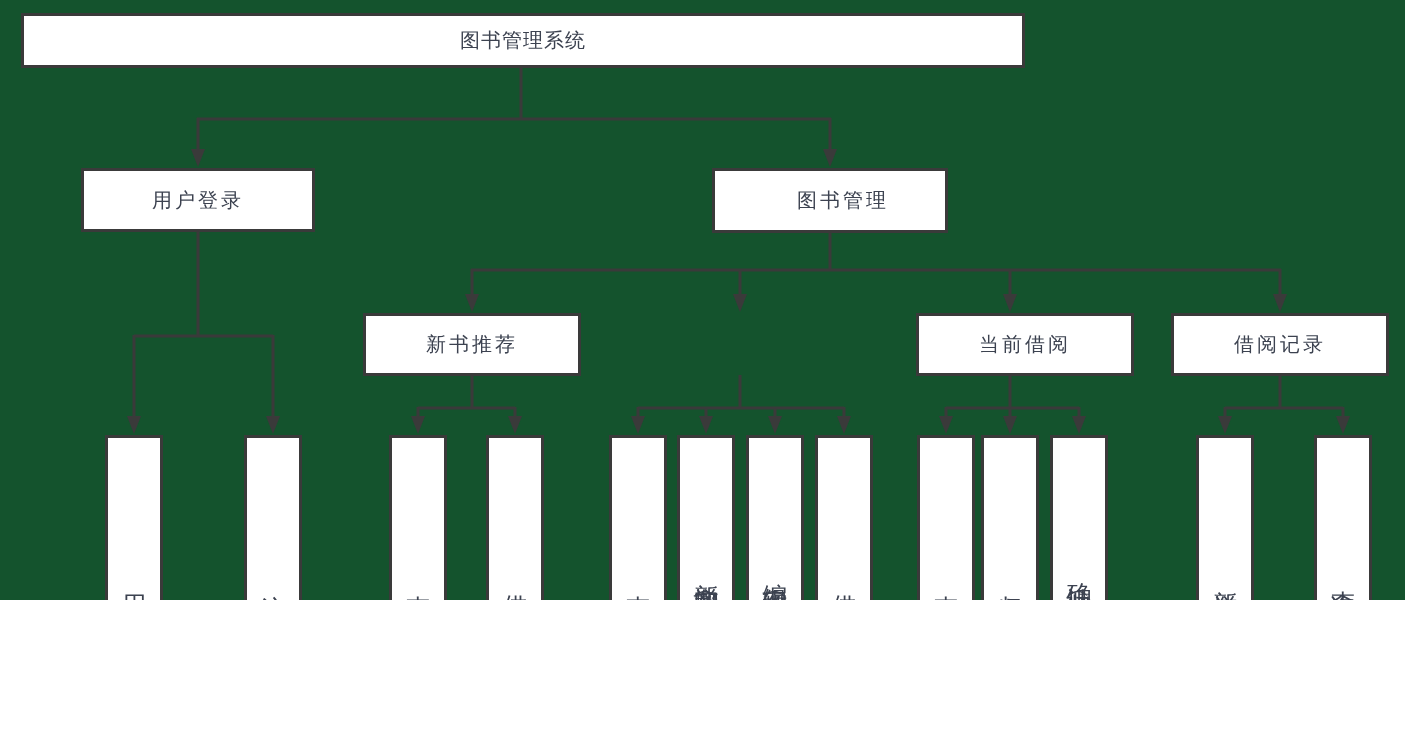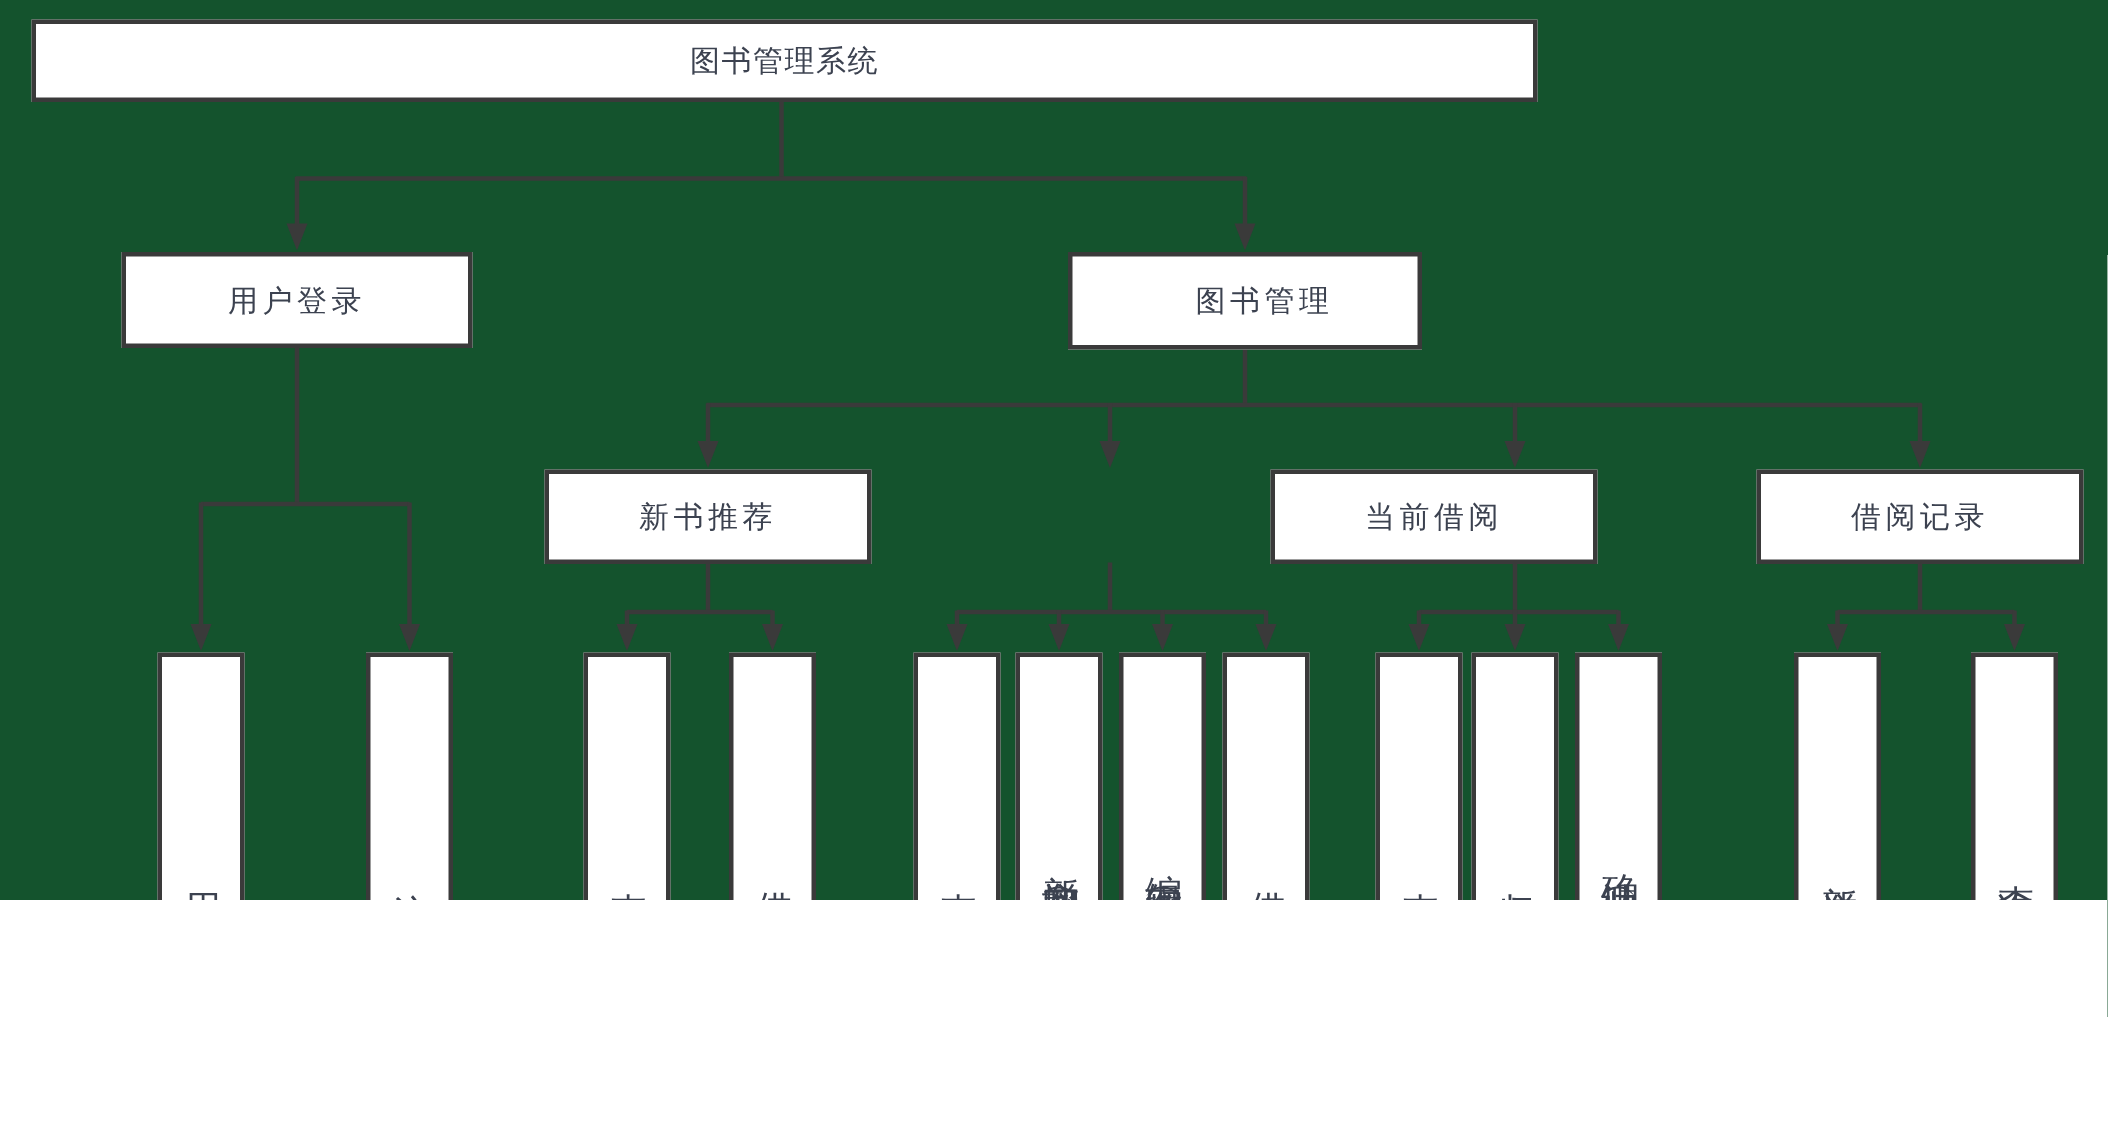--- a/index.html
+++ b/index.html
@@ -124,21 +124,21 @@
   <div class="node" style="left:81px; top:168px; width:234px; height:64px;">
     <span>用户登录</span>
   </div>
   <div class="node" style="left:712px; top:168px; width:236px; height:65px;padding-left:26px;">
     <span>图书管理</span>
   </div>
 
   <div class="node" style="left:363px; top:313px; width:218px; height:63px;">
     <span>新书推荐</span>
   </div>
-  <div class="node" style="left:847px; top:313px; width:218px; height:63px;">
+  <div class="node" style="left:916px; top:313px; width:218px; height:63px;">
     <span>当前借阅</span>
   </div>
   <div class="node" style="left:1171px; top:313px; width:218px; height:63px;">
     <span>借阅记录</span>
   </div>
 
   <div class="node leaf" style="left:105px; top:435px; width:58px; height:300px;">
     <span class="vtext">用户登录</span>
   </div>
   <div class="node leaf" style="left:244px; top:435px; width:58px; height:300px;">

